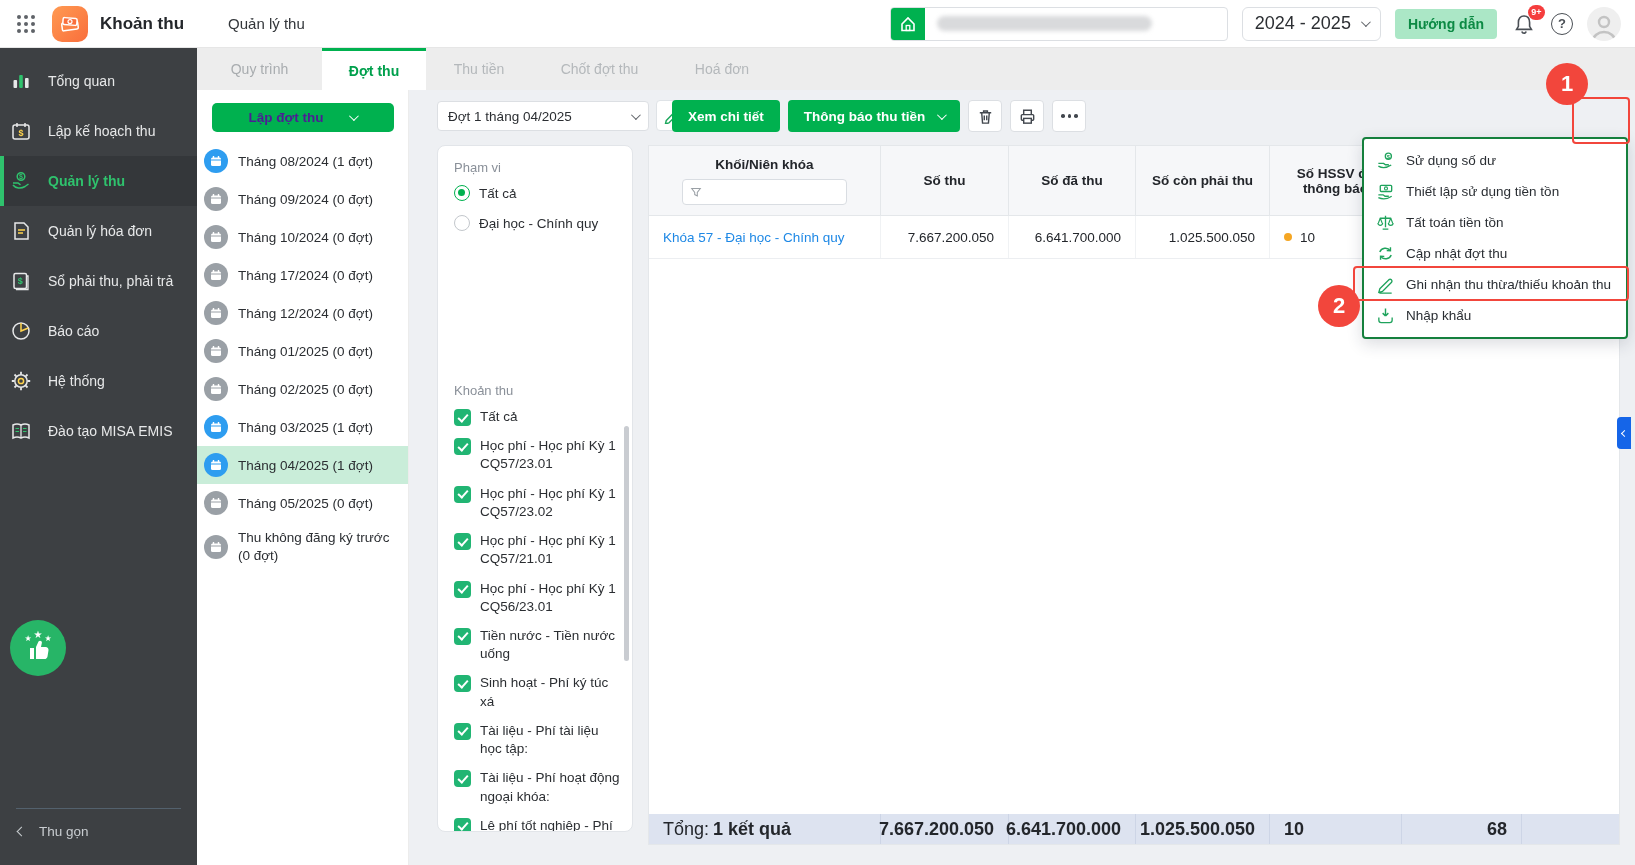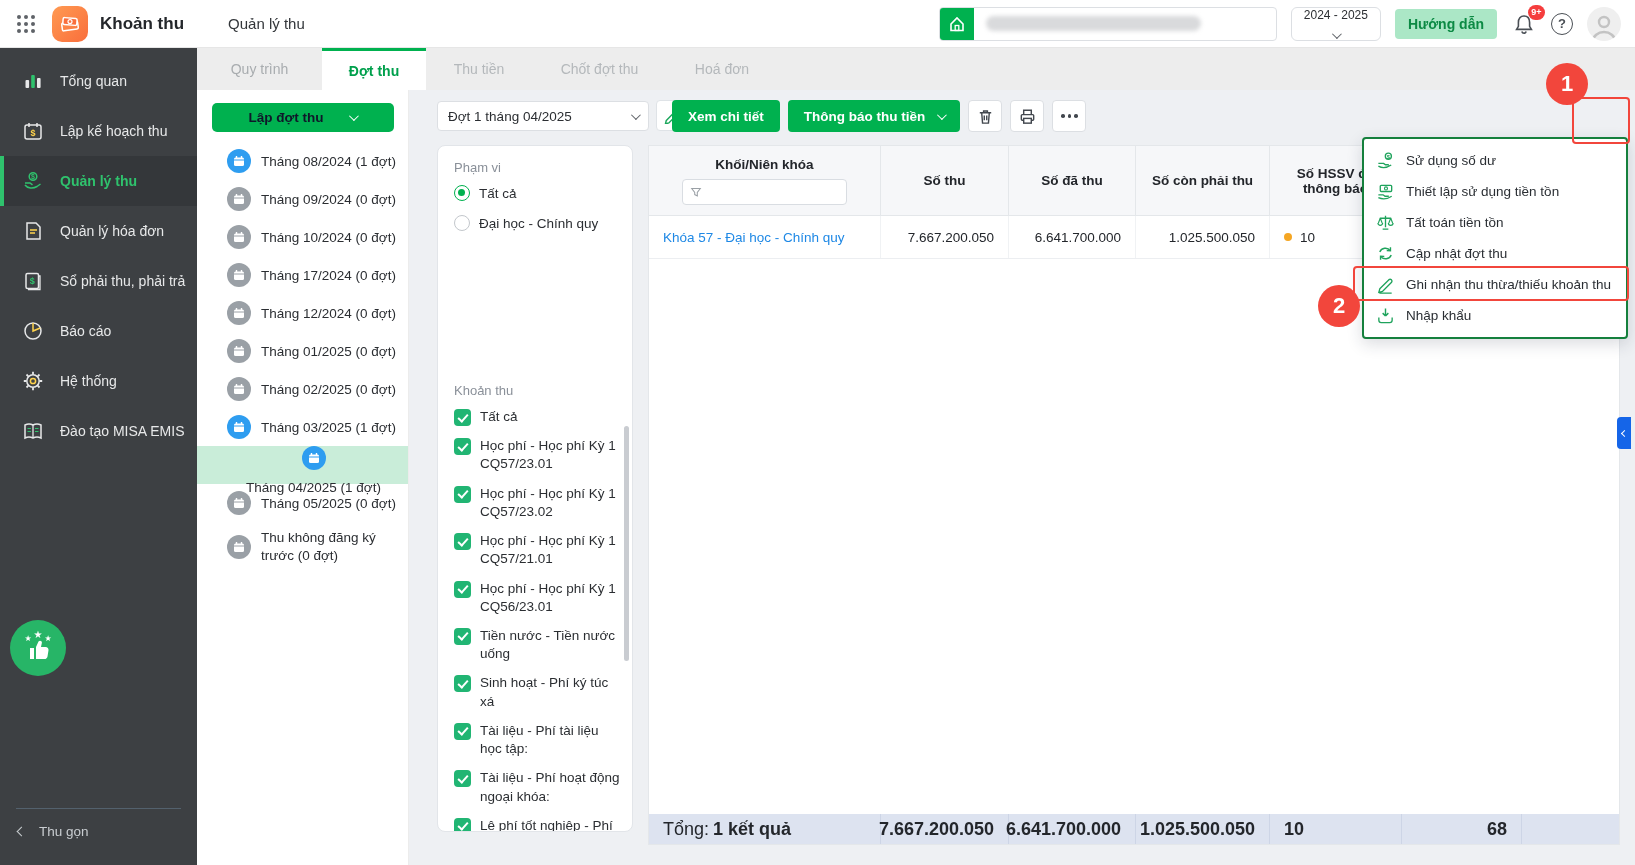--- a/index.html
+++ b/index.html
@@ -13,57 +13,57 @@
   .grid-ic { width:18px; height:18px; margin-left:17px; display:grid; grid-template-columns:repeat(3,1fr); gap:3px; }
   .grid-ic i { width:4px; height:4px; border-radius:50%; background:#5f6368; }
   .app-ic { width:36px; height:36px; border-radius:10px; margin-left:17px;
             background:linear-gradient(135deg,#ff9a52,#f96e3c); display:flex; align-items:center; justify-content:center; }
   .app-title { font-size:17px; font-weight:bold; color:#24272b; margin-left:12px; }
   .module-title { font-size:15px; color:#33363a; margin-left:44px; }
   .top-right { margin-left:auto; display:flex; align-items:center; gap:14px; margin-right:14px; }
   .school-box { width:338px; height:34px; border:1px solid #dcdfe3; border-radius:4px; display:flex; align-items:center; background:#fff; overflow:hidden; }
   .school-home { width:34px; height:34px; background:#00b14f; display:flex; align-items:center; justify-content:center; flex:none; }
   .blur-bar { width:215px; height:15px; border-radius:8px; background:#d9dadc; margin-left:12px; filter:blur(2px); }
-  .year-box { height:34px; border:1px solid #dcdfe3; border-radius:6px; display:flex; align-items:center; gap:10px; padding:0 12px; font-size:12px; color:#2c2f33; background:#fff;flex-direction:column; }
+  .year-box { height:34px; border:1px solid #dcdfe3; border-radius:6px; display:flex; align-items:center; gap:10px; padding:0 12px; font-size:18px; color:#2c2f33; background:#fff; }
   .help-btn { height:30px; background:#abe7c6; color:#0c8a44; font-size:14px; font-weight:bold; border:none; border-radius:4px; padding:0 13px; display:flex; align-items:center; }
   .bell-wrap { position:relative; width:26px; height:26px; display:flex; align-items:center; justify-content:center; }
   .badge { position:absolute; top:-6px; right:-8px; min-width:17px; height:15px; background:#f53d3d; border-radius:8px; color:#fff;
            font-size:9px; font-weight:bold; display:flex; align-items:center; justify-content:center; padding:0 3px; }
   .q-circle { width:22px; height:22px; border:1.6px solid #4a4f55; border-radius:50%; color:#4a4f55; font-size:13px; font-weight:bold;
               display:flex; align-items:center; justify-content:center; }
   .avatar { width:34px; height:34px; border-radius:50%; background:#efefef; overflow:hidden; display:flex; align-items:flex-end; justify-content:center; }
 
   .chev { display:inline-block; width:7px; height:7px; border-right:1.8px solid #5f6368; border-bottom:1.8px solid #5f6368; transform:rotate(45deg) translateY(-2px); }
   .chev.white { border-color:#fff; }
   .chev.left { transform:rotate(135deg); }
 
   
   .sidebar { position:absolute; left:0; top:48px; width:197px; height:817px; background:#3d4043; z-index:30; }
   .nav { padding-top:8px; }
-  .nav-item { height:50px; display:flex; align-items:center; gap:14px; padding-left:20px; color:#e7e8e9; font-size:14px; position:relative; cursor:pointer; }
+  .nav-item { height:50px; display:flex; align-items:center; gap:14px; padding-left:8px; color:#e7e8e9; font-size:14px; position:relative; cursor:pointer; }
   .nav-item.active { background:#34373a; color:#2fc26d; font-weight:bold; }
   .nav-item.active::before { content:""; position:absolute; left:0; top:0; width:4px; height:100%; background:#2fc26d; }
   .nav-ic { width:26px; display:flex; justify-content:center; flex:none; }
   .fb-circle { position:absolute; left:10px; top:572px; width:56px; height:56px; border-radius:50%; background:#27b567;
                display:flex; align-items:center; justify-content:center; }
   .side-divider { position:absolute; left:16px; right:16px; top:760px; height:1px; background:#53616d; }
   .collapse-row { position:absolute; left:18px; top:776px; display:flex; align-items:center; gap:14px; color:#c9cdd1; font-size:13.5px; cursor:pointer; }
 
   
   .tabstrip { position:absolute; left:197px; top:48px; width:1438px; height:42px; background:#ededed; display:flex; z-index:10; }
   .tab { height:42px; display:flex; align-items:center; justify-content:center; font-size:14px; color:#b4b8bb; cursor:pointer; }
   .tab.first { color:#a8acaf; }
   .tab.active { background:#fff; color:#00a04c; font-weight:bold; border-top:3px solid #00b14f; }
 
   
   .month-panel { position:absolute; left:197px; top:90px; width:212px; height:775px; background:#fff; border-right:1px solid #ececec; z-index:5; }
-  .create-btn { margin:13px auto 10px; width:182px; height:29px; background:#00b14f; border:none; border-radius:5px; color:#0f172a;
+  .create-btn { margin:13px auto 10px; width:182px; height:29px; background:#00b14f; border:none; border-radius:5px; color:#4c1d95;
                 font-size:13.5px; font-weight:bold; display:flex; align-items:center; justify-content:center; gap:26px; cursor:pointer; }
-  .month-item { height:38px; display:flex; align-items:center; gap:10px; padding:0 8px 0 30px; font-size:13.5px; color:#2b2e32; cursor:pointer; }
-  .month-item.selected { background:#c9edd9;flex-direction:column; }
+  .month-item { height:38px; display:flex; align-items:center; gap:10px; padding:0 8px 0 7px; font-size:13.5px; color:#2b2e32; cursor:pointer; }
+  .month-item.selected { background:#c9edd9; }
   .month-item.two-line { height:50px; line-height:1.3; }
   .cal { width:24px; height:24px; border-radius:50%; flex:none; display:flex; align-items:center; justify-content:center; }
   .cal.blue { background:#2e9df0; } .cal.gray { background:#9aa0a6; }
 
   
   .batch-select { position:absolute; left:437px; top:101px; width:212px; height:30px; background:#fff; border:1px solid #dcdfe3; border-radius:4px;
                   display:flex; align-items:center; justify-content:space-between; padding:0 10px; font-size:13.5px; color:#2b2e32; cursor:pointer; z-index:5; }
   .edit-btn { position:absolute; left:656px; top:100px; width:31px; height:31px; background:#fff; border:1px solid #dfe3e7; border-radius:4px;
               display:flex; align-items:center; justify-content:center; cursor:pointer; z-index:5; }
   .filter-card { position:absolute; left:437px; top:145px; width:196px; height:687px; background:#fff; border:1px solid #e2e5e9; border-radius:8px;

